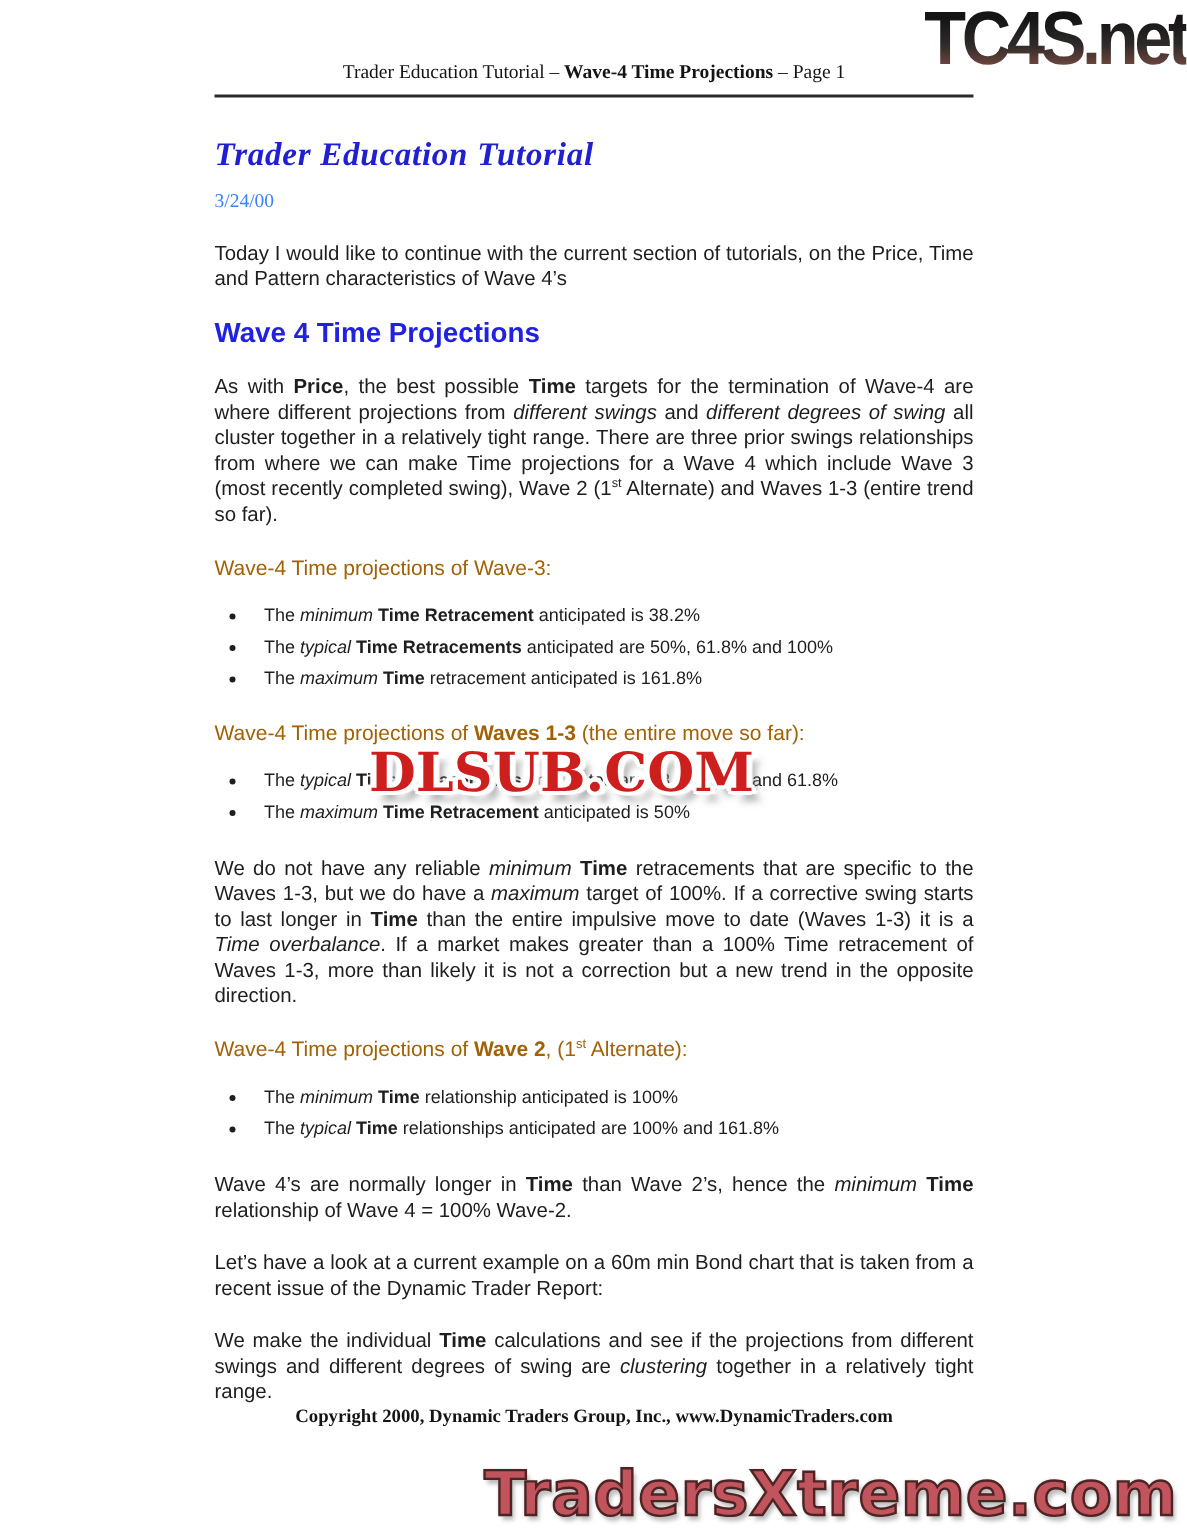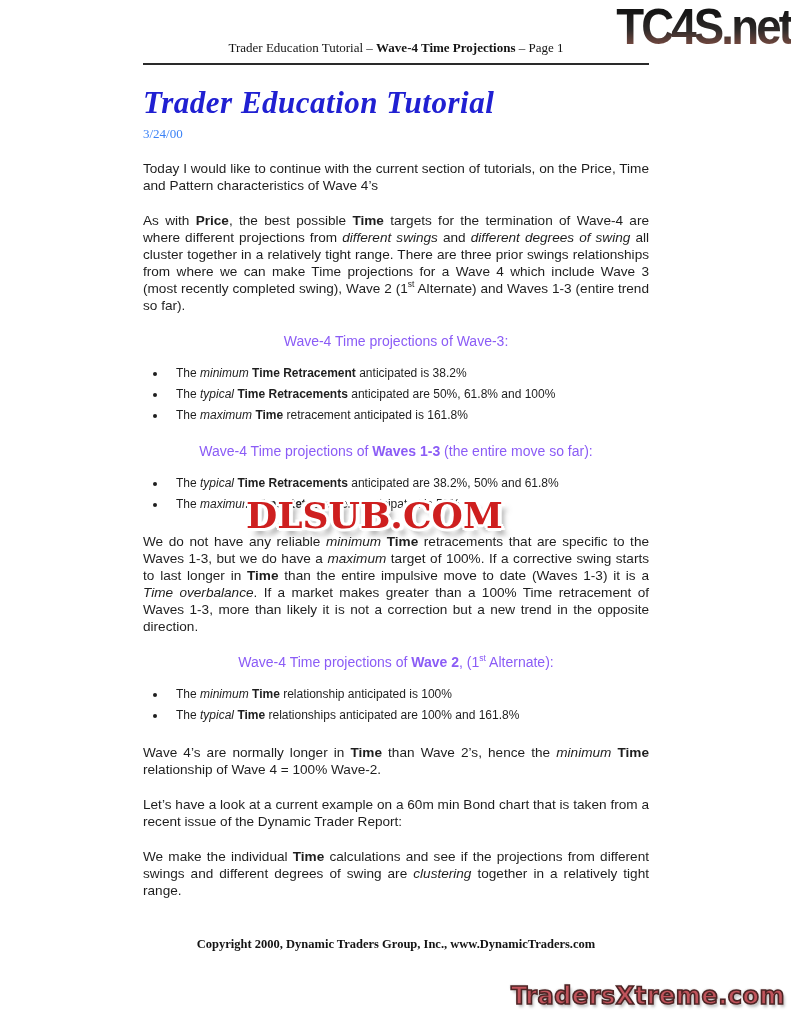--- a/index.html
+++ b/index.html
@@ -26,37 +26,37 @@
   @supports ((-webkit-background-clip:text) or (background-clip:text)){
     .top-logo{
       background:linear-gradient(to bottom,#151515 20%,#2e2a29 55%,#8a5347 95%);
       -webkit-background-clip:text;background-clip:text;color:transparent;
     }
   }
   
   .content{position:absolute;left:143px;top:86px;width:506px;}
   .doc-title{
     font-family:"Liberation Serif",serif;font-style:italic;font-weight:bold;
-    font-size:31px;line-height:34px;color:#2020d2;margin:0;letter-spacing:0.5px;
+    font-size:22px;line-height:34px;color:#2020d2;margin:0;letter-spacing:0.5px;
   }
   .doc-date{
     font-family:"Liberation Serif",serif;font-size:13px;line-height:16px;
     margin:6px 0 0 0;color:#3b82f6;
   }
   p.body{
     font-size:13.6px;line-height:17px;text-align:justify;
     margin:18px 0 17px 0;color:#1e1e1e;
   }
   h2.section-heading{
     font-size:18.5px;line-height:19px;font-weight:bold;color:#2121e0;
     margin:18px 0 18px 0;
   }
   p.subheading{
-    font-size:14px;line-height:15px;color:#8b5cf6;margin:20px 0 16px 0;
-    text-align:center;
+    font-size:14px;line-height:15px;color:#a16207;margin:20px 0 16px 0;
+    text-align:left;
   }
   ul.blist{margin:12px 0 20px 0;padding-left:24px;}
   ul.blist li{
     font-size:12px;line-height:17px;margin:4px 0;padding-left:9px;
     color:#1e1e1e;
   }
   
   .r-b{font-weight:bold;}
   .r-i{font-style:italic;}
   .r-sup{vertical-align:super;font-size:0.62em;line-height:0;}
@@ -73,38 +73,39 @@
   }
   
   .page-footer{
     position:absolute;top:937px;left:143px;width:506px;text-align:center;
     font-family:"Liberation Serif",serif;font-size:12.5px;color:#141414;font-weight:bold;
   }
   
   .bottom-logo{
     position:absolute;top:977px;right:6px;white-space:nowrap;
     font-family:"DejaVu Sans",sans-serif;font-weight:bold;
-    font-size:24px;line-height:38px;letter-spacing:0.5px;color:#c1545c;
+    font-size:41px;line-height:38px;letter-spacing:0.5px;color:#c1545c;
     -webkit-text-stroke:1.6px #4d2424;
     text-shadow:2px 3px 3px #bcbcbc, -1px -1px 2px #d8d8d8;
   }
 </style>
 </head>
 <body>
 
 <div class="page-header"><span class="r-n">Trader Education Tutorial – </span><span class="r-b">Wave-4 Time Projections</span><span class="r-n"> – Page 1</span></div>
 <div class="header-rule"></div>
 <div class="top-logo">TC4S.net</div>
 
 <div class="content">
   <h1 class="doc-title">Trader Education Tutorial</h1>
   <div class="doc-date">3/24/00</div>
 
   <p class="body"><span class="r-n">Today I would like to continue with the current section of tutorials, on the Price, Time and Pattern characteristics of Wave 4’s</span></p>
 
+  <h2 class="section-heading">Wave 4 Time Projections</h2>
 
   <p class="body"><span class="r-n">As with </span><span class="r-b">Price</span><span class="r-n">, the best possible </span><span class="r-b">Time</span><span class="r-n"> targets for the termination of Wave-4 are where different projections from </span><span class="r-i">different swings</span><span class="r-n"> and </span><span class="r-i">different degrees of swing</span><span class="r-n"> all cluster together in a relatively tight range. There are three prior swings relationships from where we can make Time projections for a Wave 4 which include Wave 3 (most recently completed swing), Wave 2 (1</span><span class="r-sup">st</span><span class="r-n"> Alternate) and Waves 1-3 (entire trend so far).</span></p>
 
   <p class="subheading"><span class="r-n">Wave-4 Time projections of Wave-3:</span></p>
   <ul class="blist">
     <li><span class="r-n">The </span><span class="r-i">minimum</span><span class="r-n"> </span><span class="r-b">Time Retracement</span><span class="r-n"> anticipated is 38.2%</span></li>
     <li><span class="r-n">The </span><span class="r-i">typical</span><span class="r-n"> </span><span class="r-b">Time Retracements</span><span class="r-n"> anticipated are 50%, 61.8% and 100%</span></li>
     <li><span class="r-n">The </span><span class="r-i">maximum</span><span class="r-n"> </span><span class="r-b">Time</span><span class="r-n"> retracement anticipated is 161.8%</span></li>
   </ul>
 

